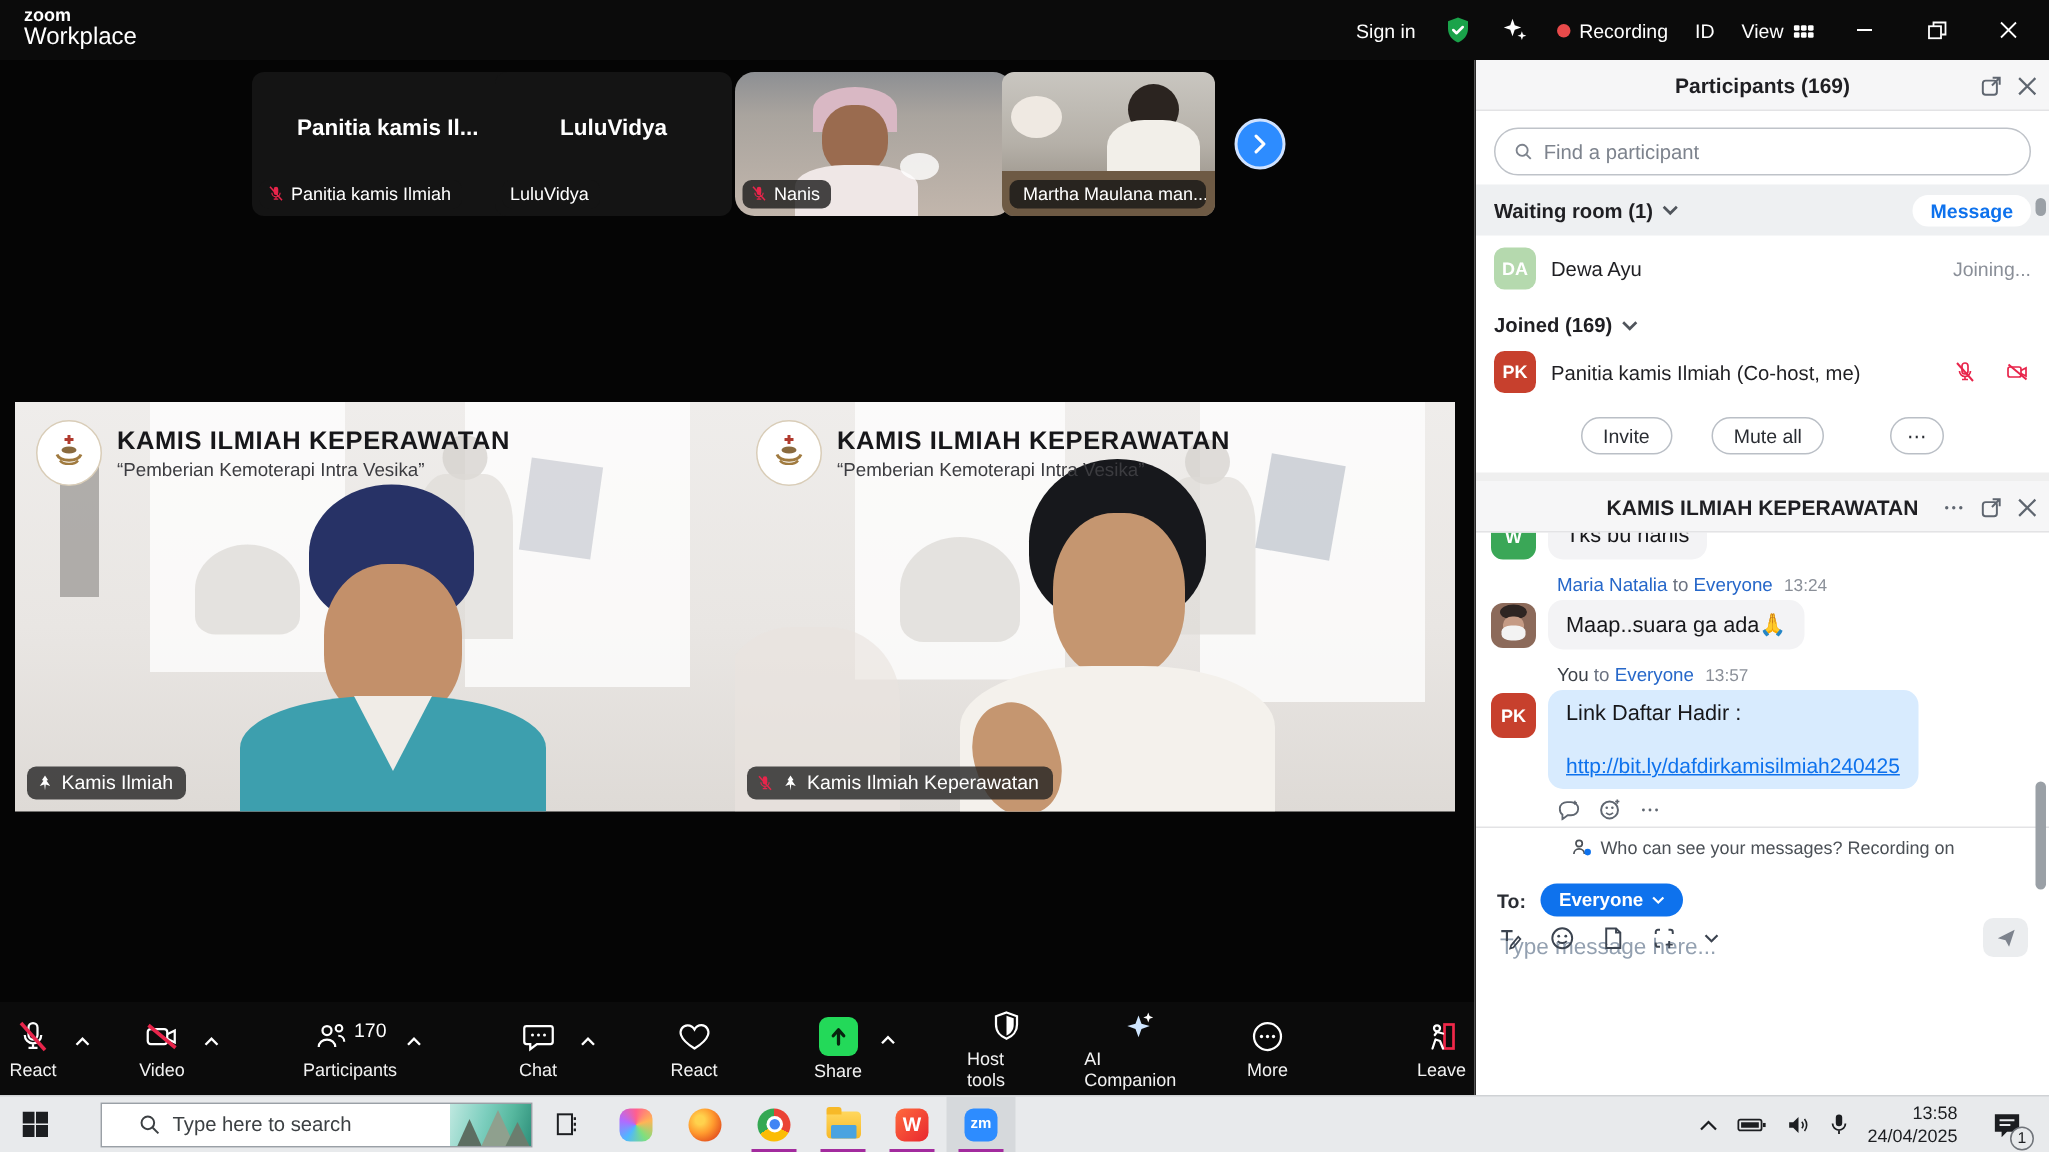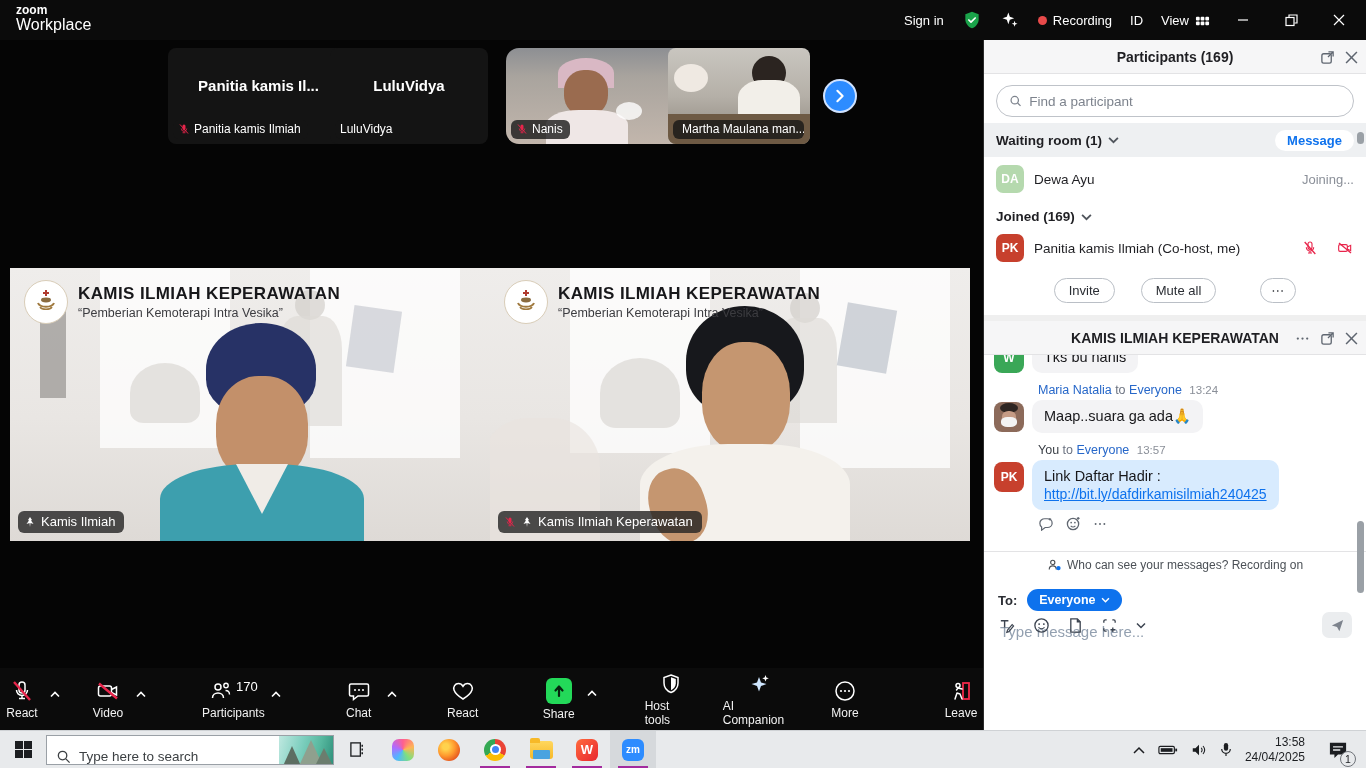--- a/index.html
+++ b/index.html
@@ -81,40 +81,40 @@
   .msg-head { font-size:12.5px; margin:10px 0 3px 44px; color:#6b7280; }
   .msg-head .sender-blue { color:#2667c9; }
   .msg-head .sender-dark { color:#3a3f46; }
   .msg-head .aud { color:#2667c9; }
   .msg-head .time { color:#8a8f98; font-size:11.5px; margin-left:4px; }
   .msg-row { display:flex; gap:8px; align-items:flex-start; }
   .cavatar { width:30px; height:30px; border-radius:8px; flex:none; display:flex; align-items:center; justify-content:center;
              color:#fff; font-weight:bold; font-size:12px; margin-top:2px; }
   .bubble { background:#f3f3f5; border-radius:10px; padding:8px 12px; font-size:14.5px; color:#17171a; max-width:290px; }
   .bubble.blue { background:#d8ebfe; }
-  .bubble .link { color:#0e72ed; text-decoration:underline; display:block; margin-top:2px; font-size:14px; }
+  .bubble .link { color:#0e72ed; text-decoration:underline; display:block; margin-top:18px; font-size:14px; }
   .msg-tools { display:flex; gap:12px; margin:6px 0 0 44px; color:#5f6670; align-items:center; }
   .chat-notice { border-top:1px solid #e3e3e5; height:26px; display:flex; align-items:center; justify-content:center; gap:5px;
                  font-size:12px; color:#4b5056; }
   .to-row { display:flex; align-items:center; gap:10px; padding:12px 14px 4px; }
   .to-lbl { font-size:13px; color:#2a2d33; font-weight:bold; }
   .to-pill { background:#0e72ed; color:#fff; font-size:12.5px; font-weight:bold; border-radius:13px; padding:4px 12px;
              display:flex; align-items:center; gap:5px; }
   .compose-ph { padding:8px 16px; font-size:15px; color:#93a0b0; }
   .compose-icons { position:absolute; bottom:10px; left:0; width:100%; padding:0 14px; display:flex; gap:18px; align-items:center; color:#3c4450; }
   .send-btn { margin-left:auto; width:30px; height:26px; background:#ebedef; border-radius:7px; display:flex; align-items:center; justify-content:center; }
 
   .vscroll { position:absolute; right:2px; width:7px; border-radius:4px; background:#9aa0a6; }
 
   
   #taskbar { position:absolute; top:730px; left:0; width:1366px; height:38px; background:#e8eaec; border-top:1px solid #cfd2d5;
              display:flex; align-items:center; }
   .tb-start { width:46px; height:38px; display:flex; align-items:center; justify-content:center; }
-  .tb-search { width:288px; height:30px; background:#fff; border:1px solid #9aa0a6; display:flex; align-items:flex-end; gap:8px;
-               padding:0 9px; position:relative; overflow:hidden; }
+  .tb-search { width:288px; height:30px; background:#fff; border:1px solid #9aa0a6; display:flex; align-items:center; gap:8px;
+               padding:0 24px; position:relative; overflow:hidden;margin-left:21px; }
   .tb-search .ph { font-size:13.5px; color:#3c4043; white-space:nowrap; }
   .tb-search .deco { position:absolute; right:0; top:0; width:54px; height:30px;
         background:linear-gradient(105deg,#bfe8e0 0%,#7ecfbf 40%,#57b89f 70%,#2e8f7a 100%); }
   .deco-mtn { position:absolute; bottom:0; width:0; height:0; border-style:solid; }
   .tb-icons { display:flex; align-items:center; height:38px; }
   .tb-app { width:46px; height:38px; display:flex; align-items:center; justify-content:center; position:relative; }
   .tb-app.running::after { content:""; position:absolute; bottom:0; left:8px; right:8px; height:3px; background:#a32b9e; }
   .tb-app.active { background:#d6d9dc; }
   .tray { margin-left:auto; display:flex; align-items:center; gap:13px; padding-right:8px; height:38px; color:#1c1e21; }
   .clock { text-align:right; font-size:12px; line-height:1.25; color:#1c1e21; }
@@ -198,21 +198,21 @@
     </div>
   </div>
 
   <div class="strip-tile" style="left:330px; width:158px;">
     <div class="strip-bigname">LuluVidya</div>
     <div class="name-pill">
       <span>LuluVidya</span>
     </div>
   </div>
 
-  <div class="strip-tile" style="left:506px; width:185px; background:linear-gradient(180deg,#8d8f93 0%,#a9a49e 30%,#c2b6ac 100%);border-radius:13px;">
+  <div class="strip-tile" style="left:490px; width:185px; background:linear-gradient(180deg,#8d8f93 0%,#a9a49e 30%,#c2b6ac 100%);border-radius:13px;">
     <div class="person-part" style="left:52px; top:10px; width:56px; height:30px; border-radius:50% 50% 0 0; background:#d9b8c4;"></div>
     <div class="person-part" style="left:58px; top:22px; width:44px; height:46px; border-radius:45%; background:#9a6b4f;"></div>
     <div class="person-part" style="left:40px; top:62px; width:82px; height:36px; border-radius:40% 40% 0 0; background:#efe7e6;"></div>
     <div class="person-part" style="left:110px; top:54px; width:26px; height:18px; border-radius:50%; background:#fff; opacity:.8;"></div>
     <div class="name-pill">
       <svg width="12" height="12" viewBox="0 0 24 24">
           <path d="M12 3a3 3 0 0 1 3 3v5a3 3 0 0 1-6 0V6a3 3 0 0 1 3-3z" fill="#e8254b"></path>
           <path d="M6.5 11a5.5 5.5 0 0 0 11 0M12 16.5v3M9 19.5h6" stroke="#e8254b" stroke-width="1.6" fill="none"></path>
           <line x1="4" y1="3" x2="20" y2="21" stroke="#e8254b" stroke-width="2"></line>
         </svg>

